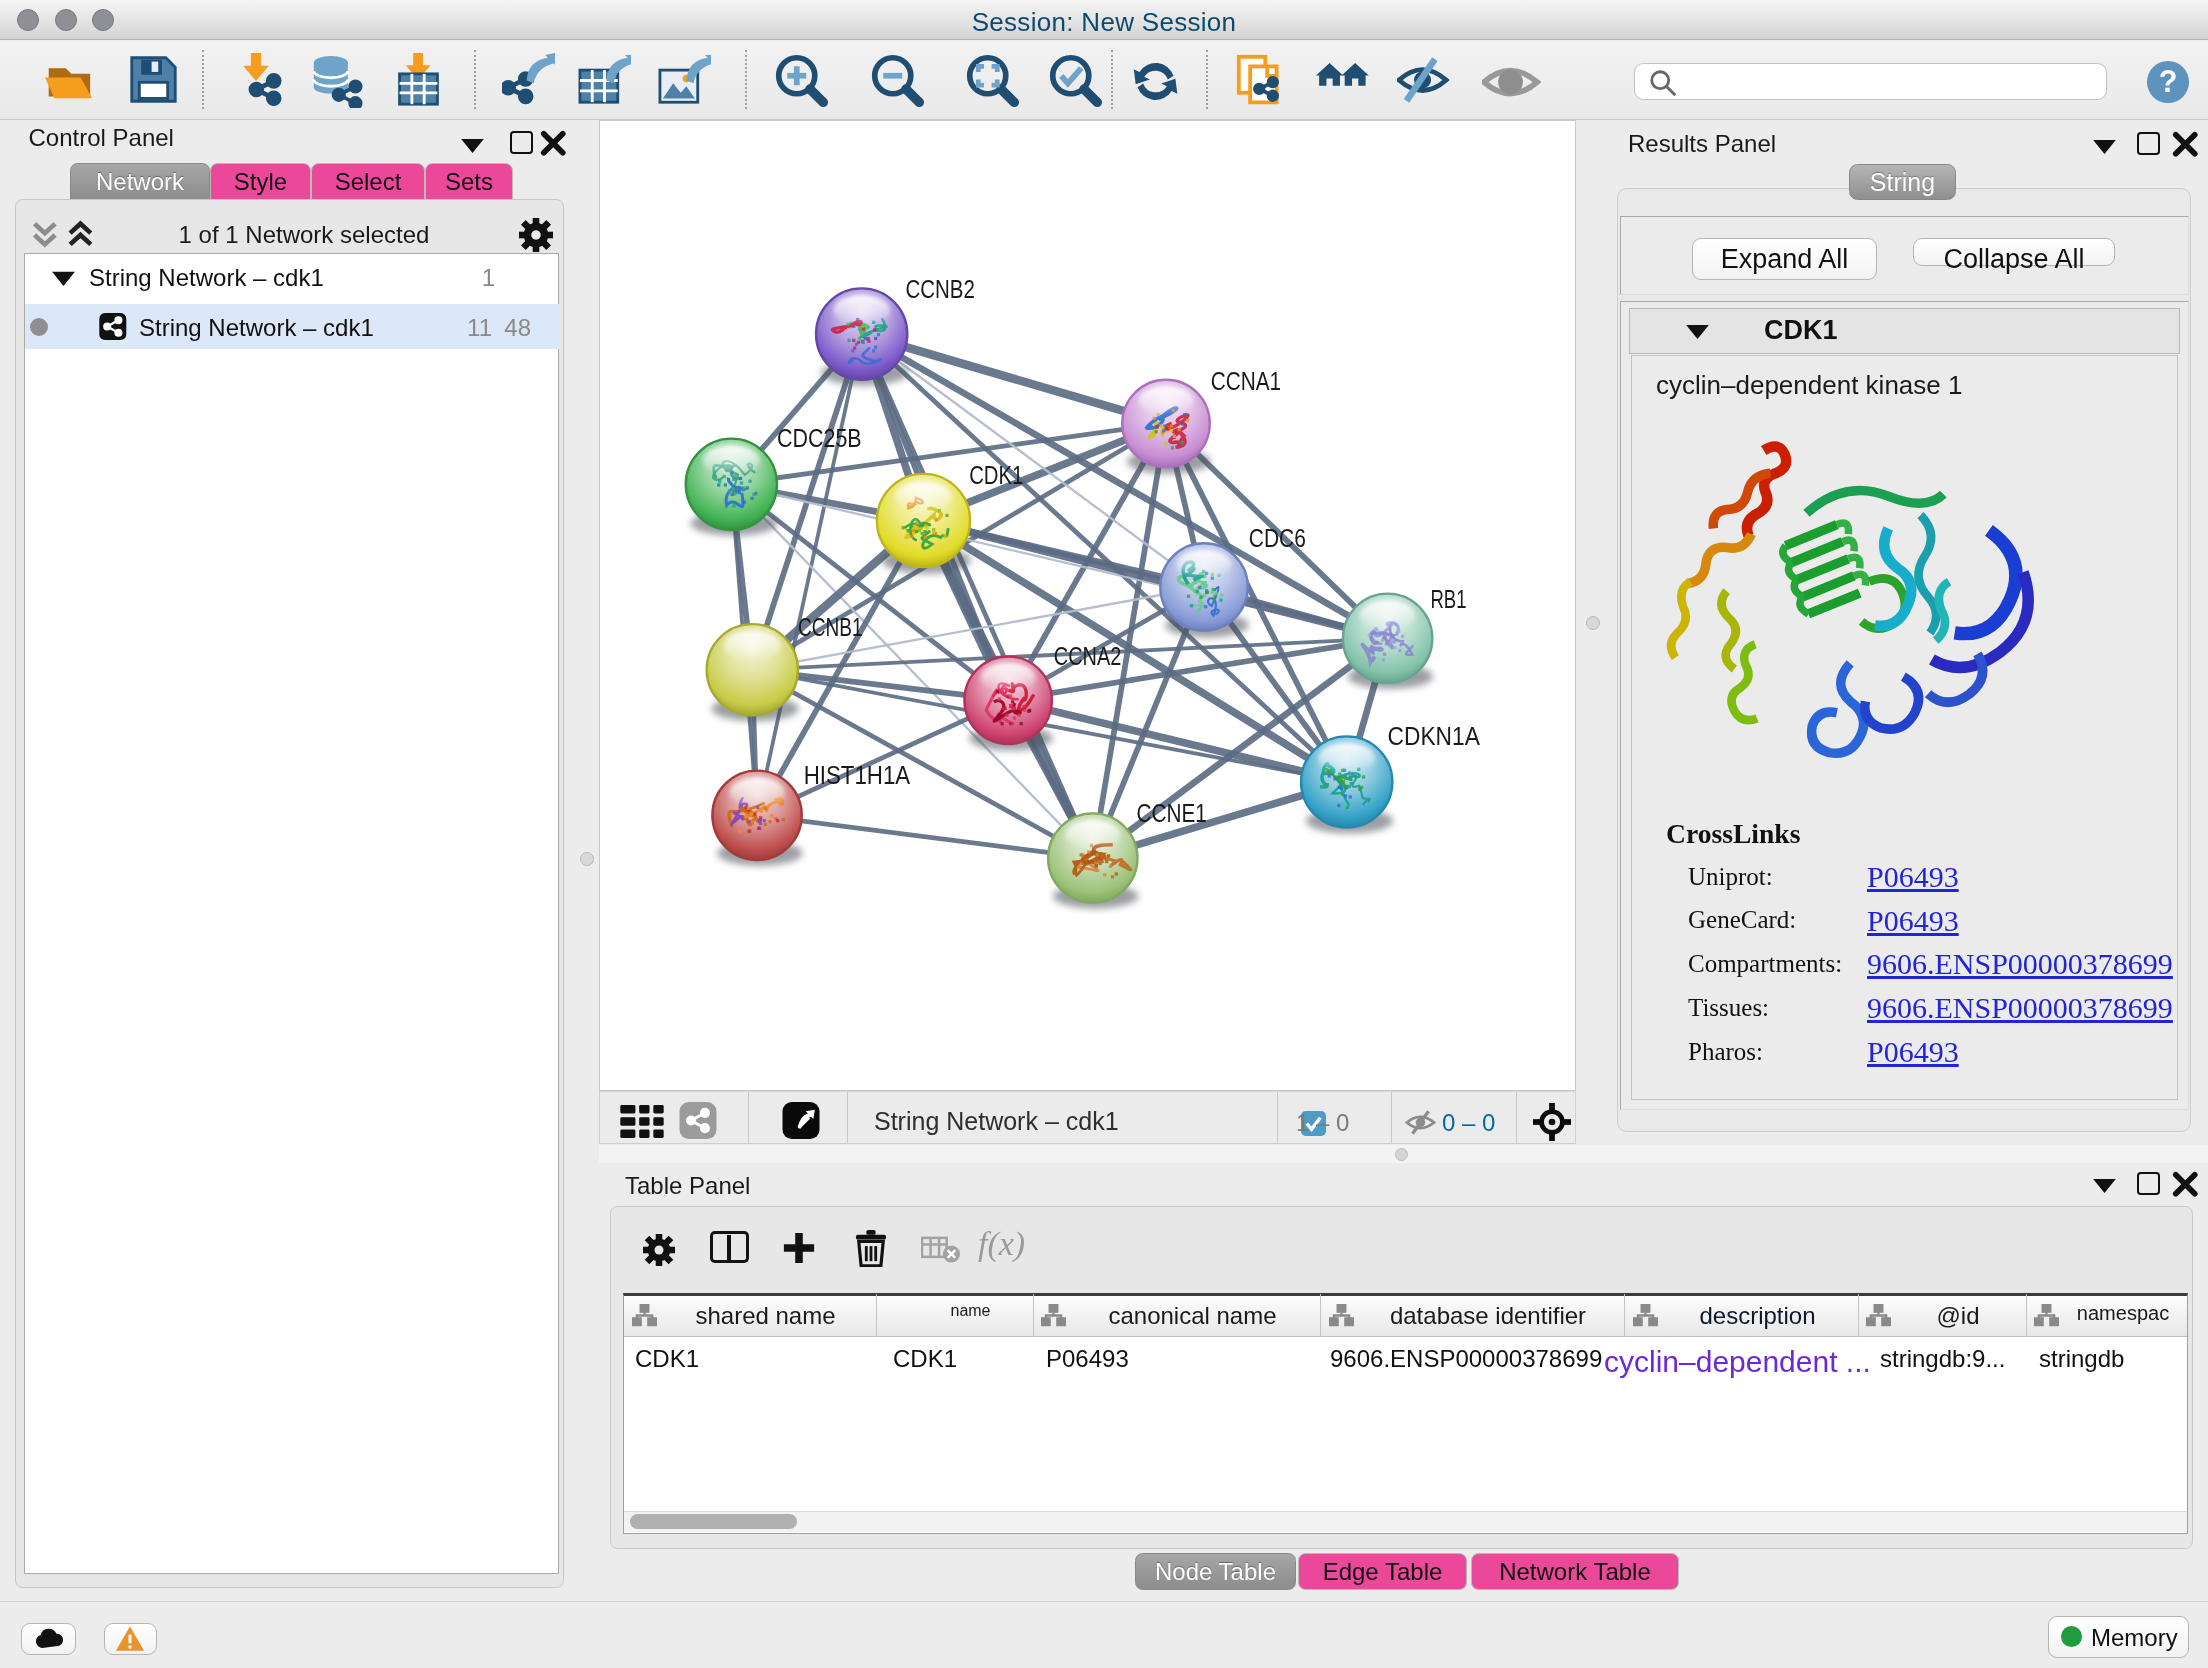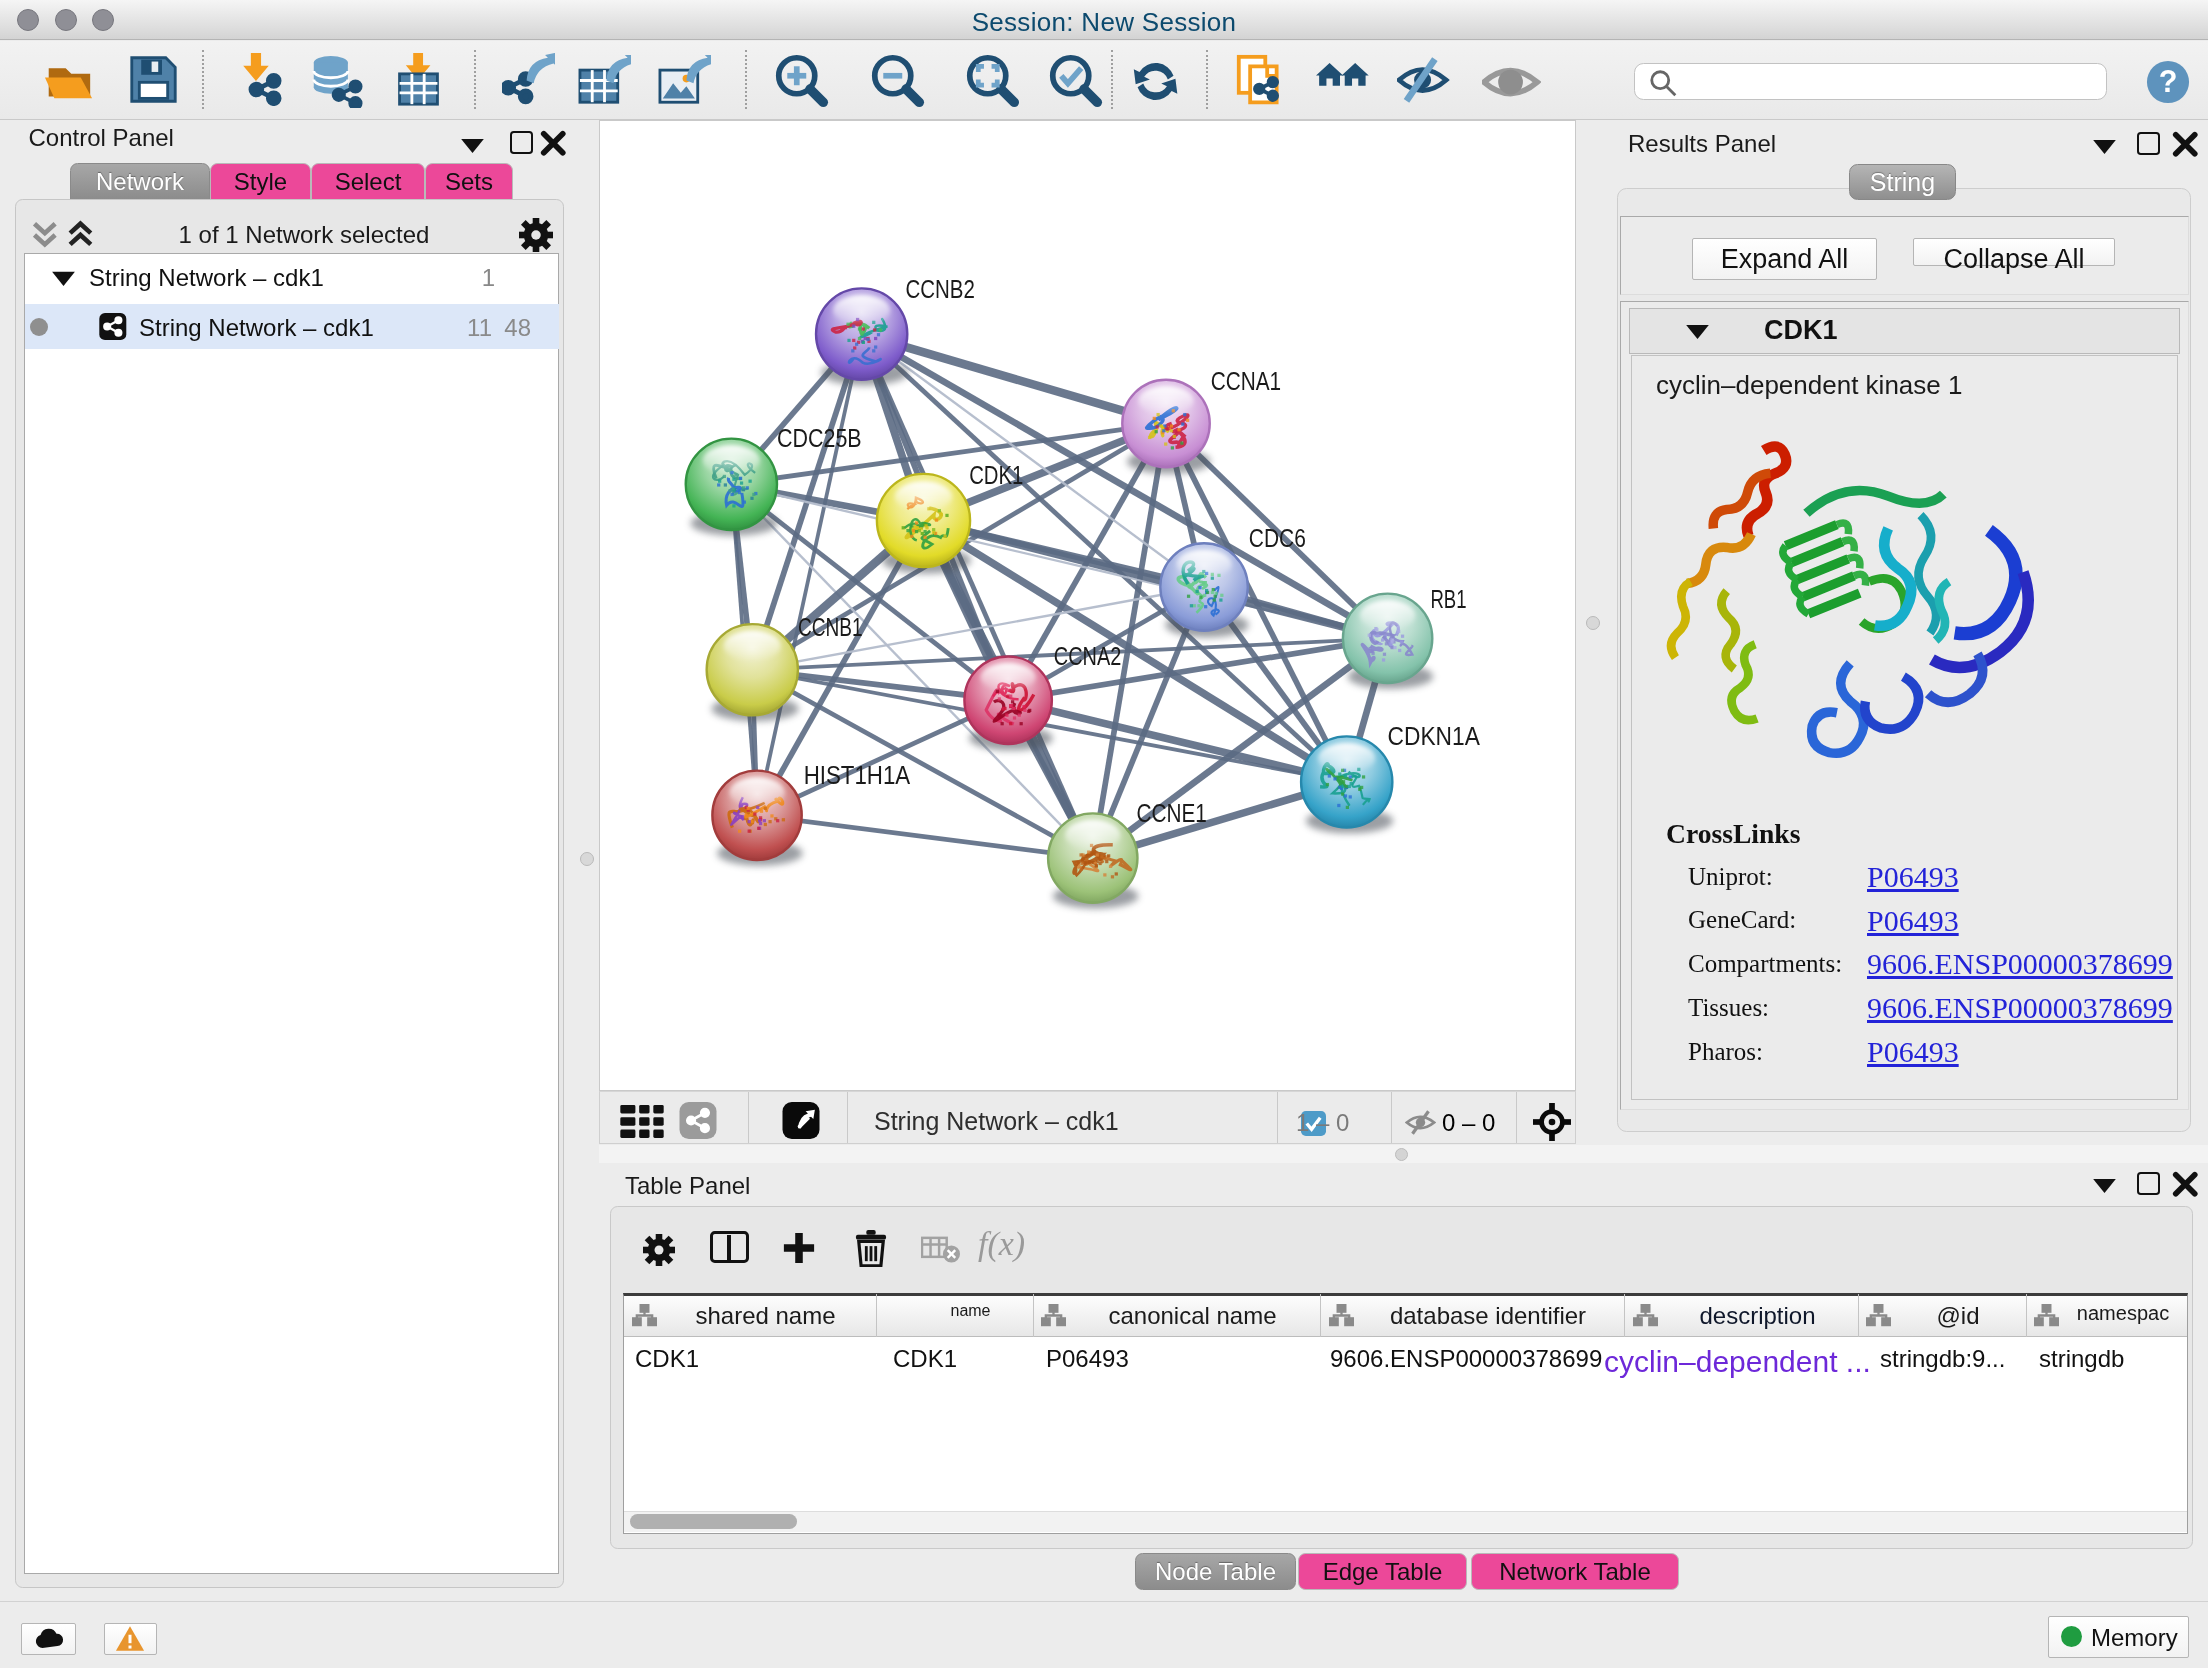--- a/index.html
+++ b/index.html
@@ -7,21 +7,21 @@
 .titlebar{left:0;top:0;width:2208px;height:40px;background:linear-gradient(#f5f5f5,#dedede 70%,#d3d3d3);border-bottom:1px solid #b4b4b4}
 .tl{width:22px;height:22px;border-radius:50%;background:#8f8f96;border:1px solid #77777e;top:8.6px}
 .title-text{top:6.7px;width:100%;text-align:center;font-size:26px;color:#0c4a6e;letter-spacing:0.3px}
 .toolbar{left:0;top:41px;width:2208px;height:79px;background:linear-gradient(#f2f2f2,#e9e9e9);border-bottom:1.9px solid #c9c9c9}
 .tb-div{top:9.5px;width:0;height:59px;border-left:2.9px dotted #9f9f9f}
 .searchbox{left:1634px;top:63px;width:473px;height:37px;background:#fff;border:1.9px solid #c2c2c2;border-radius:9.5px}
 .panel-title{font-size:24px;color:#1a1a1a}
 .tab{height:37px;border:1px solid #b9b9b9;background:#ec4899;border-radius:7.6px 7.6px 0 0;display:inline-block;text-align:center;font-size:24px;color:#111;line-height:35px}
 .tab.sel{background:linear-gradient(#a7a7a7,#8c8c8c);color:#fff;border-color:#8a8a8a;text-shadow:0 -1px 1px #666}
 .sunken{border:1.9px solid;border-color:#a9a9a9 #dcdcdc #dcdcdc #a9a9a9;background:#ebebeb}
-.btn{background:linear-gradient(#ffffff,#f2f2f2);border:1px solid #b5b5b5;border-radius:2px;text-align:center;font-size:24px;color:#111}
+.btn{background:linear-gradient(#ffffff,#f2f2f2);border:1px solid #b5b5b5;border-radius:9px;text-align:center;font-size:24px;color:#111}
 .link{color:#2323d8;text-decoration:underline}
 .serif{font-family:"Liberation Serif",serif}
 </style></head><body>
 <div class="abs titlebar"></div>
 <div class="abs tl" style="left:17px"></div>
 <div class="abs tl" style="left:55px"></div>
 <div class="abs tl" style="left:92px"></div>
 <div class="abs title-text">Session: New Session</div>
 <div class="abs toolbar"></div>
 <svg class="abs" style="left:43px;top:55px" width="51" height="49" viewBox="0 0 54 52">
@@ -786,21 +786,21 @@
 <svg class="abs" style="left:1301px;top:1111px" width="25" height="25" viewBox="0 0 26 26">
     <rect width="26" height="26" rx="5" fill="#4e9bc8"></rect>
     <path d="M6 13 l5 6 l9 -12" stroke="#fff" stroke-width="3.5" fill="none"></path>
   </svg>
 <div class="abs" style="left:1296px;top:1109px;font-size:24px;color:#7a7a7a">1 – 0</div>
 <svg class="abs" style="left:1405px;top:1109px" width="31" height="27" viewBox="0 0 33 28">
     <path d="M2 14 Q16 2 31 14 Q16 26 2 14 Z" fill="none" stroke="#8b8b8b" stroke-width="3"></path>
     <circle cx="16.5" cy="14" r="5" fill="#8b8b8b"></circle>
     <line x1="25" y1="2" x2="8" y2="26" stroke="#8b8b8b" stroke-width="3.4"></line>
   </svg>
-<div class="abs" style="left:1442px;top:1109px;font-size:24px;color:#000000">0 – 0</div>
+<div class="abs" style="left:1442px;top:1109px;font-size:24px;color:#0369a1">0 – 0</div>
 <svg class="abs" style="left:1533px;top:1103px" width="38" height="38" viewBox="0 0 40 40">
     <circle cx="20" cy="20" r="11" fill="none" stroke="#0a0a0a" stroke-width="5"></circle>
     <g stroke="#0a0a0a" stroke-width="6">
       <line x1="20" y1="0" x2="20" y2="9"></line>
       <line x1="20" y1="31" x2="20" y2="40"></line>
       <line x1="0" y1="20" x2="9" y2="20"></line>
       <line x1="31" y1="20" x2="40" y2="20"></line>
     </g>
     <circle cx="20" cy="20" r="3.5" fill="#0a0a0a"></circle>
   </svg>

